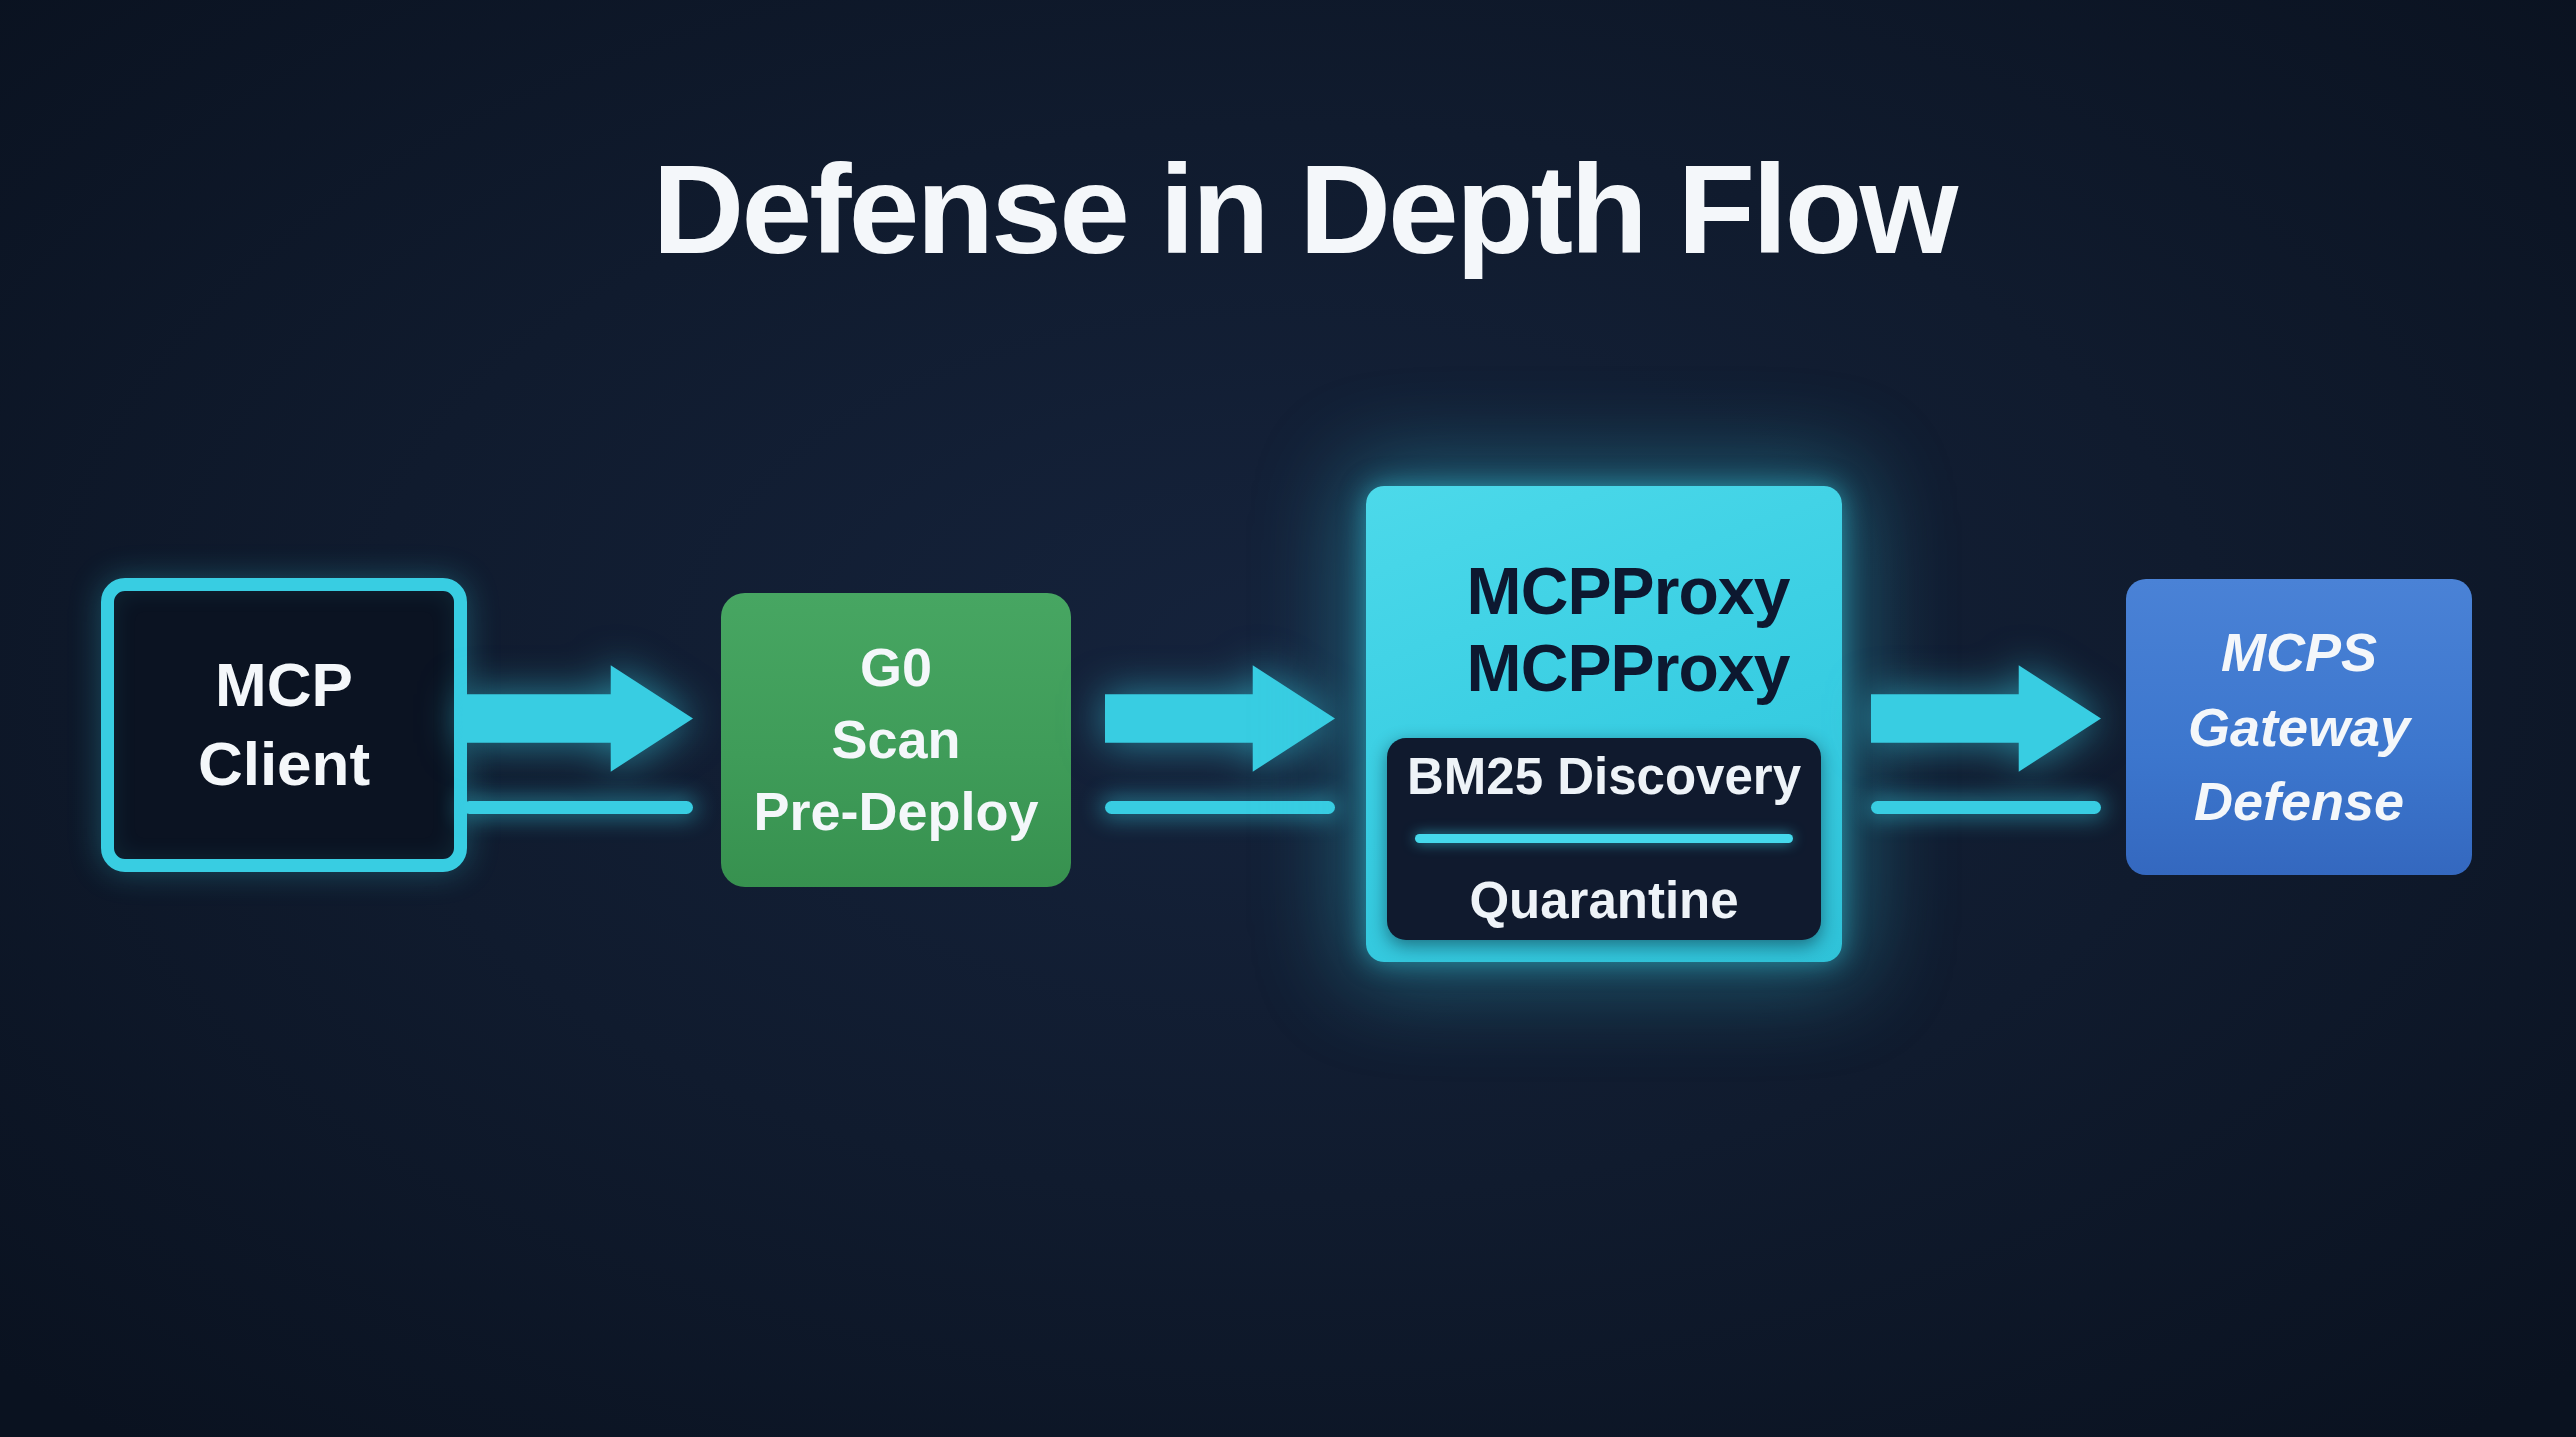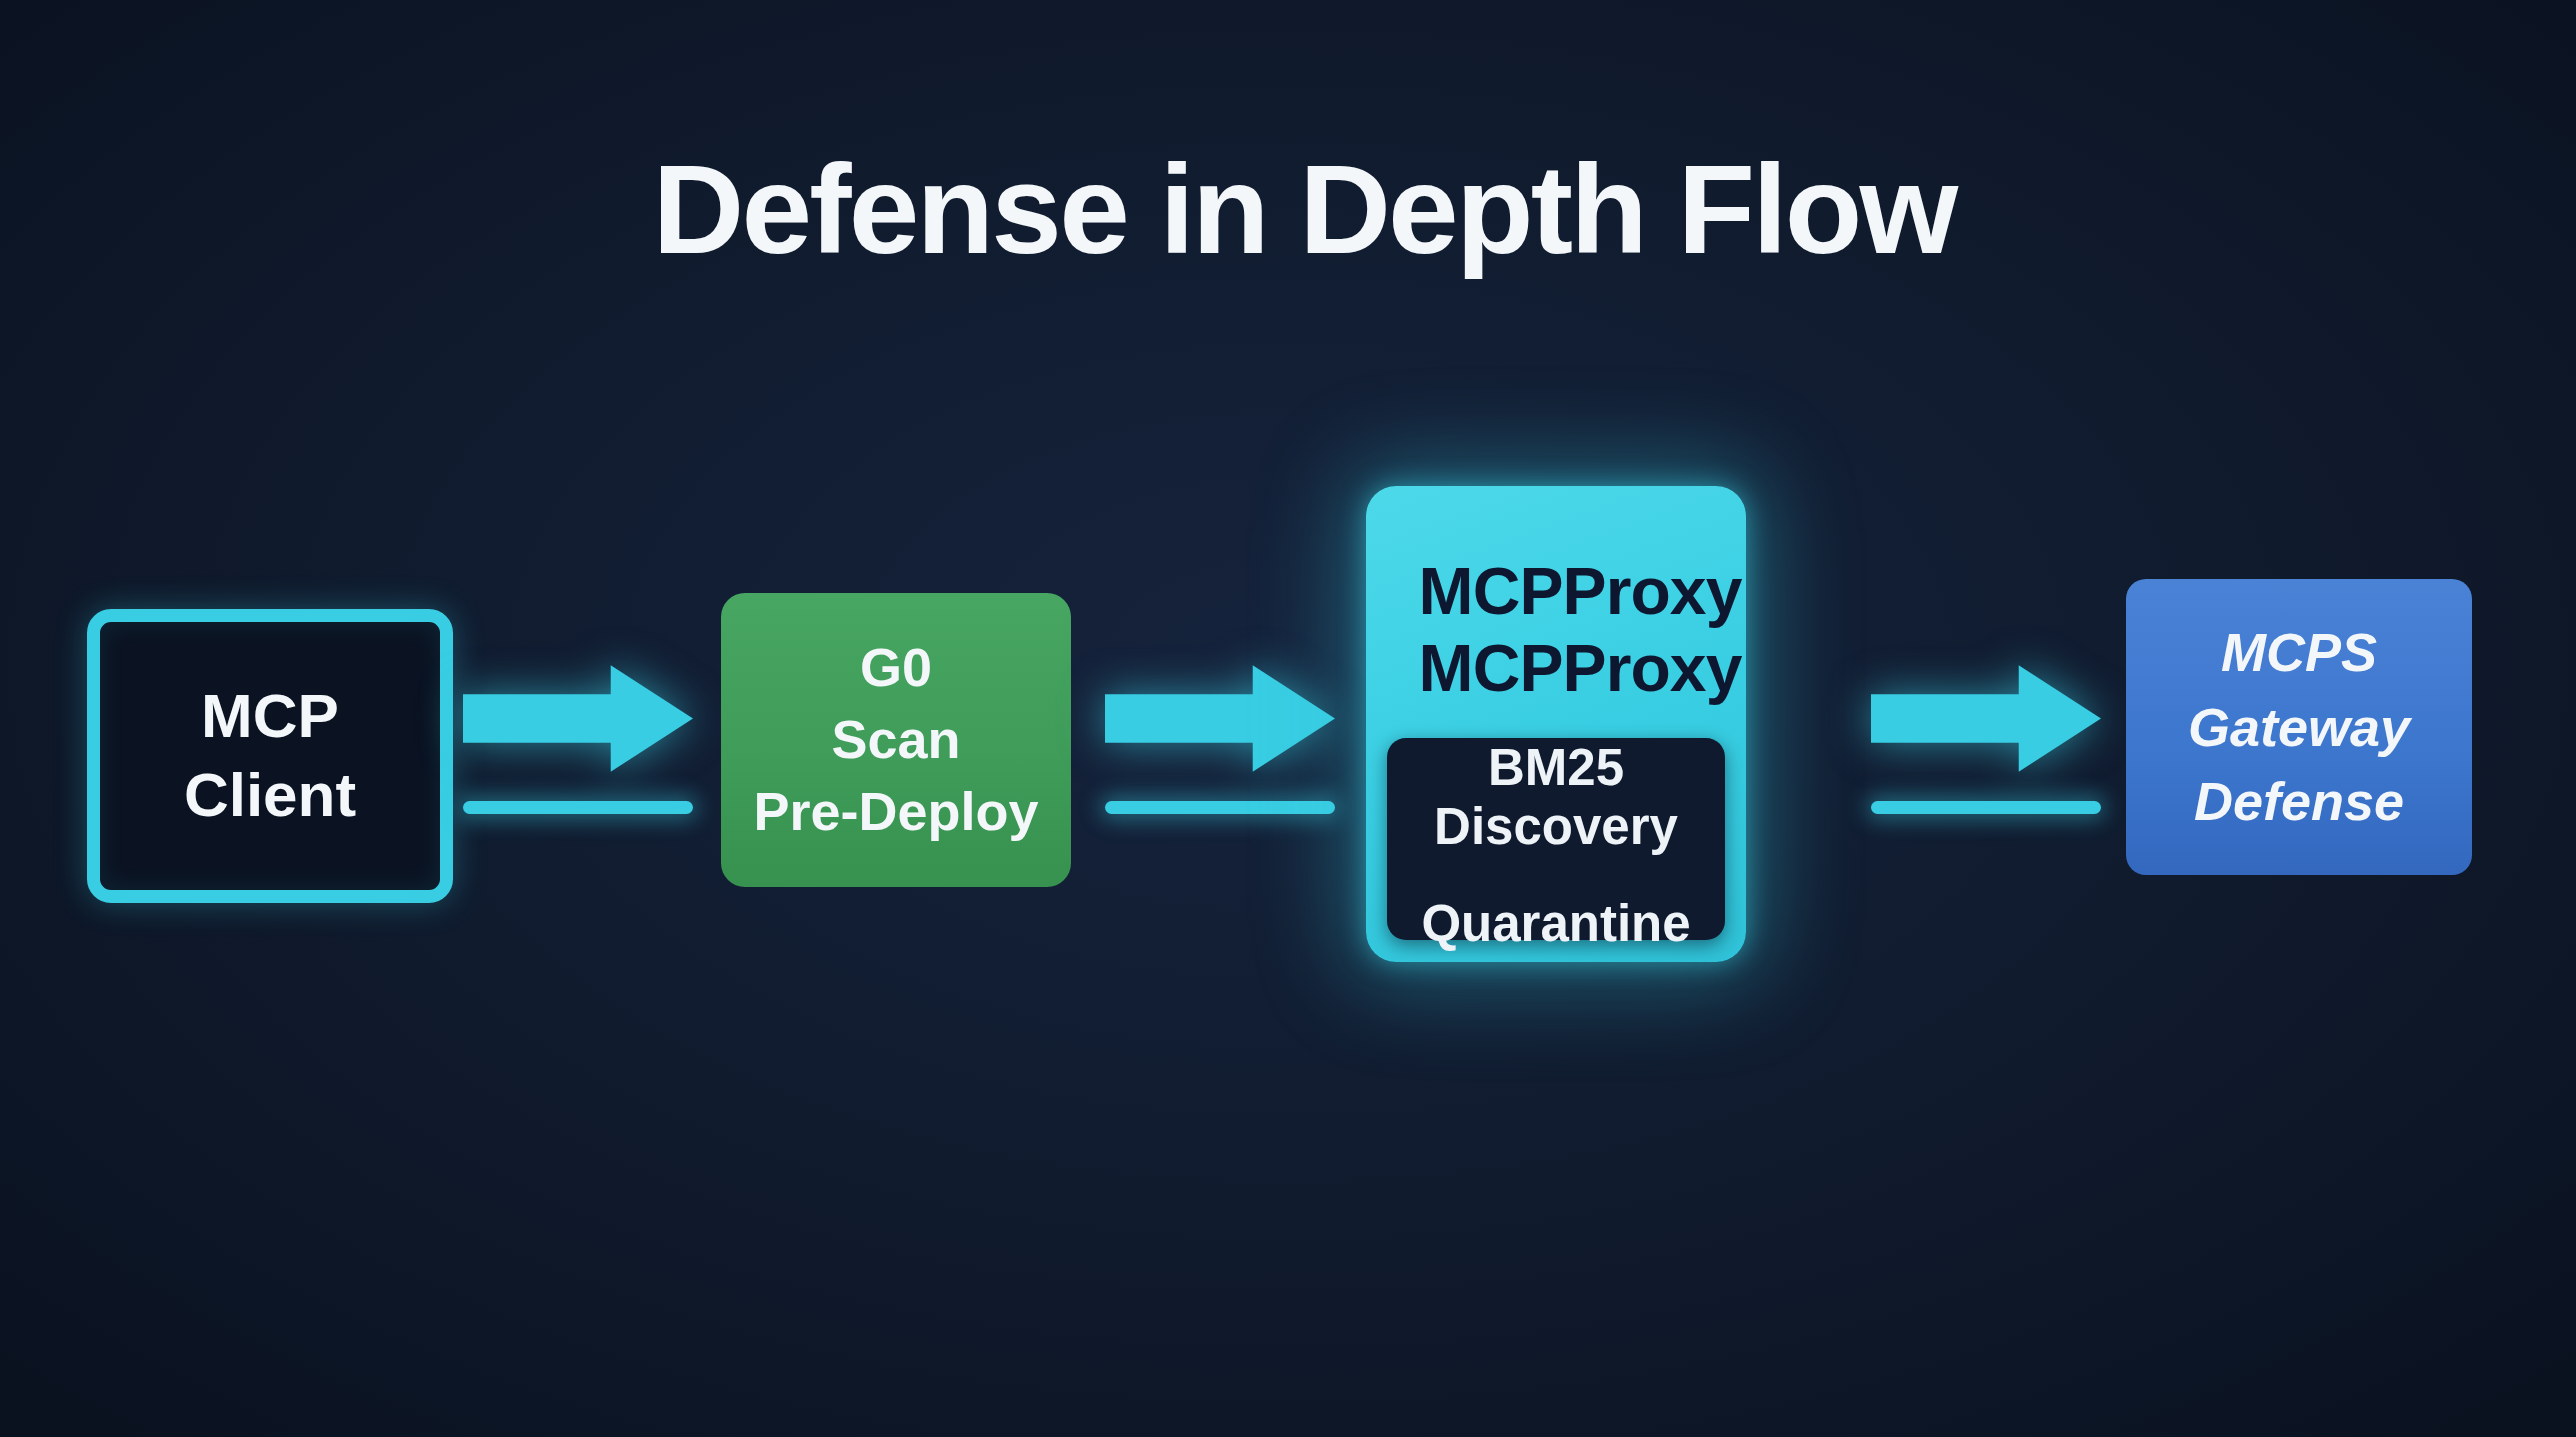--- a/index.html
+++ b/index.html
@@ -38,29 +38,28 @@
     display: flex;
     align-items: center;
     justify-content: center;
     text-align: center;
     font-weight: bold;
     color: var(--text-light);
   }
   .node .lines { width: 100%; }
 
   .node.client {
-    left: 87px; top: 578px;
+    left: 101px; top: 578px;
     width: 366px; height: 294px;
     background: var(--node-dark);
     border: 13px solid var(--cyan);
     border-radius: 24px;
     font-size: 62px;
     line-height: 1.27;
     box-shadow: 0 0 32px rgba(56,205,226,0.30), inset 0 0 24px rgba(56,205,226,0.10);
-    margin-top: 31px;
   }
 
   .node.scan {
     left: 721px; top: 578px;
     width: 350px; height: 294px;
     background: linear-gradient(180deg, #47a662 0%, var(--green) 55%, #37914f 100%);
     border-radius: 24px;
     font-size: 54px;
     line-height: 1.33;
     margin-top: 15px;
@@ -72,23 +71,23 @@
     background: linear-gradient(180deg, #4a82d6 0%, var(--blue) 60%, #3468bf 100%);
     border-radius: 20px;
     font-size: 54px;
     line-height: 1.38;
     font-style: italic;
   }
 
   
   .node.gateway {
     left: 1366px; top: 486px;
-    width: 380px; height: 476px;
+    width: 476px; height: 476px;
     background: linear-gradient(160deg, #4cd9ea 0%, var(--cyan) 55%, #2fc2d8 100%);
-    border-radius: 30px;
+    border-radius: 18px;
     display: block;
     box-shadow: 0 0 89px 20.6px rgba(56,205,226,0.36), 0 0 26px rgba(56,205,226,0.55);
     padding-left: 48px;
   }
   .gateway-title {
     margin-top: 67px;
     text-align: center;
     font-size: 66px;
     font-weight: bold;
     line-height: 1.17;

